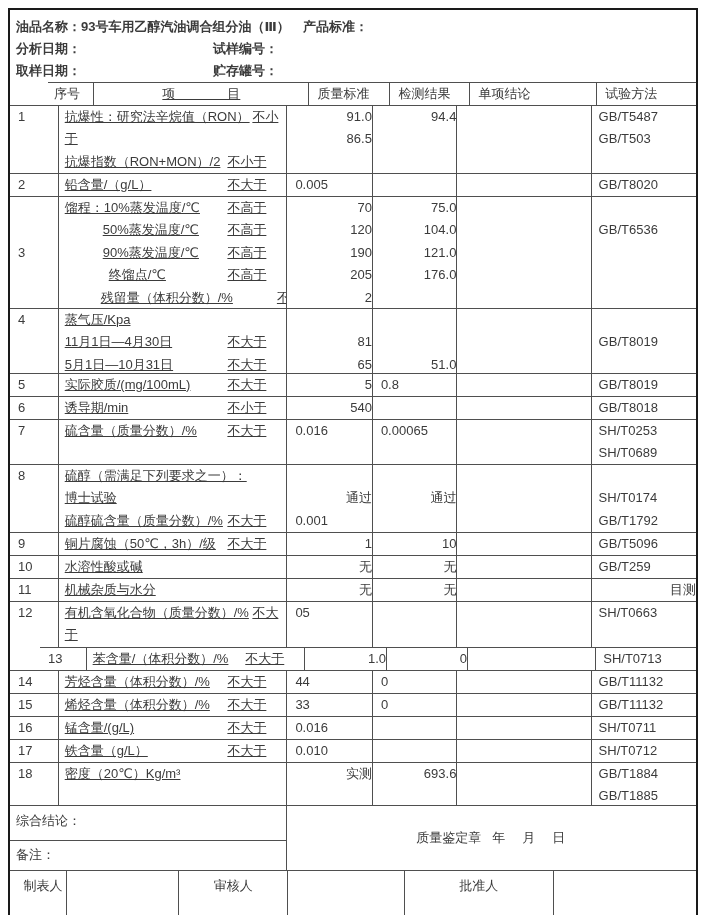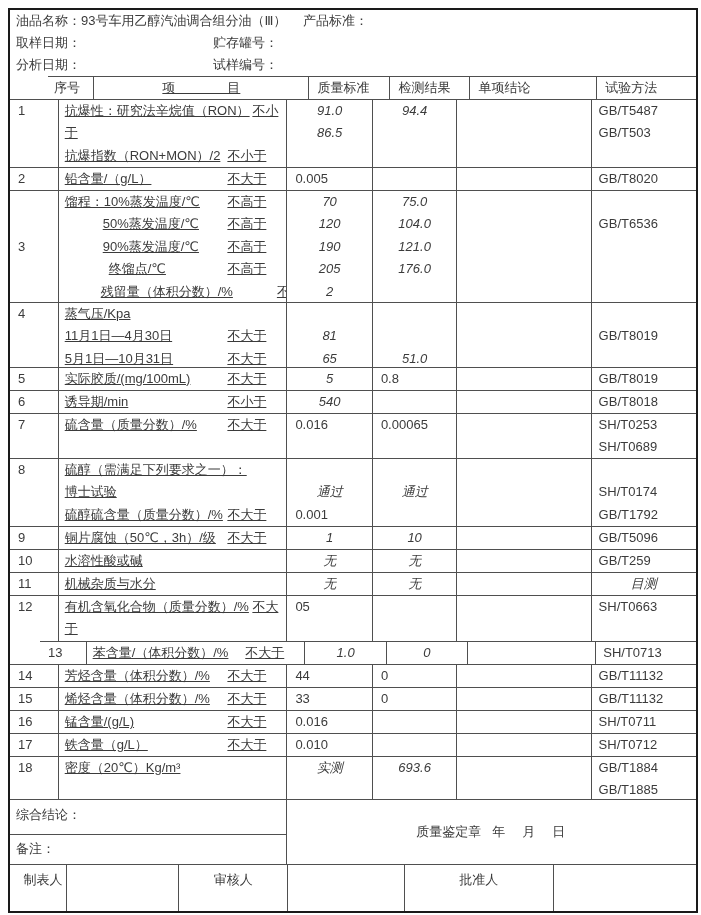--- a/index.html
+++ b/index.html
@@ -11,21 +11,21 @@
   body{
     width:701px;height:915px;position:relative;
     font-family:"Liberation Sans","DejaVu Sans",sans-serif;
     font-size:13px;color:var(--tc);
   }
   .doc{
     position:absolute;left:8px;top:8px;width:690px;
     border:2px solid var(--obc);box-sizing:border-box;background:#fff;
   }
   
-  .info{padding-top:0;}
+  .info{padding-top:6px;font-weight:bold;}
   .info-line{position:relative;height:22px;line-height:22px;padding-left:6px;white-space:nowrap;}
   .info-right{position:absolute;top:0;}
   .ir1{left:293px;} .ir2{left:203px;}
   
   .trow{display:flex;border-top:1px solid var(--bc);box-sizing:border-box;overflow:hidden;}
   .cell{box-sizing:border-box;border-right:1px solid var(--bc);overflow:hidden;}
   .c-num{width:49px;}
   .c-item{width:230px;text-decoration:underline;}
   .c-std{width:86px;}
   .c-res{width:85px;}
@@ -35,21 +35,21 @@
   .head .cell{line-height:22px;padding-left:8px;white-space:nowrap;}
   .head .c-num{padding-left:6px;}
   .head .c-item{text-align:center;padding-left:0;}
   .ln{height:22.4px;line-height:22.4px;white-space:nowrap;}
   .c-num .ln{padding-left:8px;}
   .mid{display:flex;align-items:center;}
   .mid .ln{height:auto;line-height:normal;}
   .c-item .ln{display:flex;padding-left:6px;}
   .limit{margin-left:auto;padding-right:20px;}
   .limit.tight{padding-right:8px;}
-  .ac{text-align:center;font-style:italic;}
+  .ac{text-align:right;}
   .al{text-align:left;padding-left:8px;}
   .aml{padding-left:7px;}
   
   .ftop{display:flex;border-top:1px solid var(--bc);}
   .fleft{width:279px;border-right:1px solid var(--bc);box-sizing:border-box;}
   .fconcl{height:34px;padding:6px 0 0 6px;box-sizing:border-box;}
   .fremark{height:30px;border-top:1px solid var(--bc);padding:5px 0 0 6px;box-sizing:border-box;}
   .fseal{width:411px;display:flex;flex-direction:row;align-items:center;justify-content:center;gap:11px;}
   .seal-line{line-height:20px;}
   .yl{letter-spacing:2px;}
@@ -64,26 +64,26 @@
 <body>
 
 <div class="doc">
 
   <div class="info">
     <div class="info-line">
       <span>油品名称：93号车用乙醇汽油调合组分油（Ⅲ）</span>
       <span class="info-right ir1">产品标准：</span>
     </div>
     <div class="info-line">
+      <span>分析日期：</span>
+      <span class="info-right ir2">试样编号：</span>
+    </div>
+    <div class="info-line">
       <span>取样日期：</span>
       <span class="info-right ir2">贮存罐号：</span>
-    </div>
-    <div class="info-line">
-      <span>分析日期：</span>
-      <span class="info-right ir2">试样编号：</span>
     </div>
   </div>
 
   <div class="trow head">
     <div class="cell c-num">序号</div>
     <div class="cell c-item">项　　　　目</div>
     <div class="cell c-std">质量标准</div>
     <div class="cell c-res">检测结果</div>
     <div class="cell c-concl">单项结论</div>
     <div class="cell c-method">试验方法</div>

